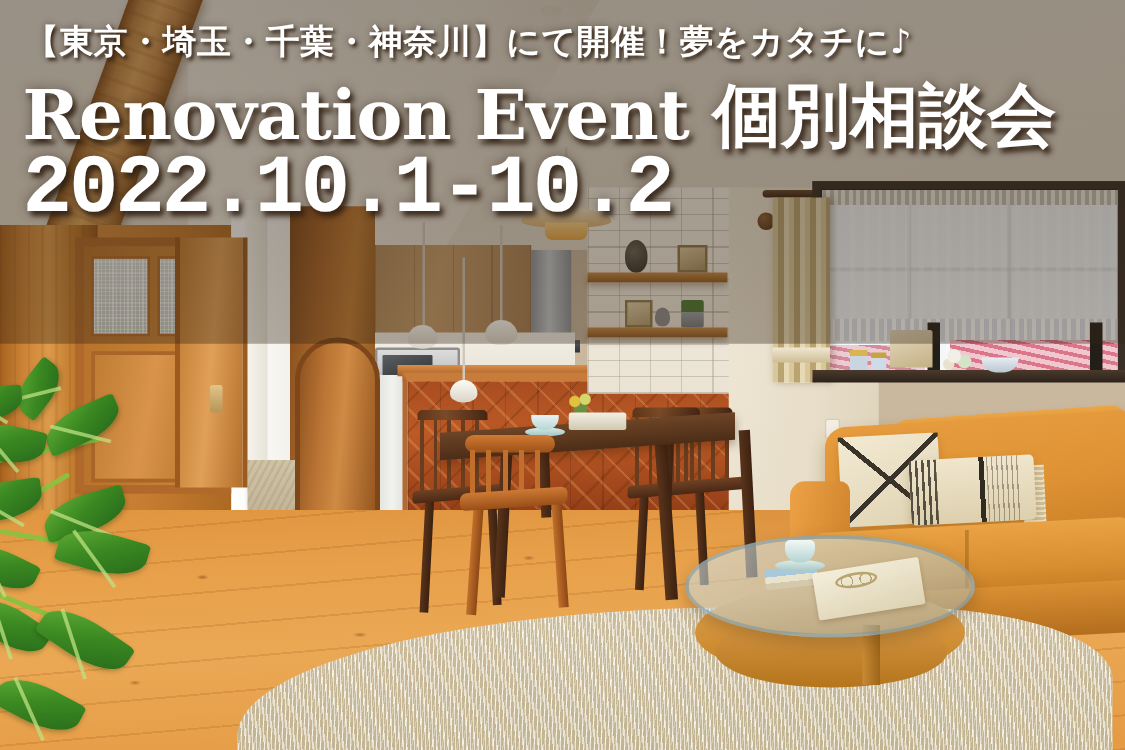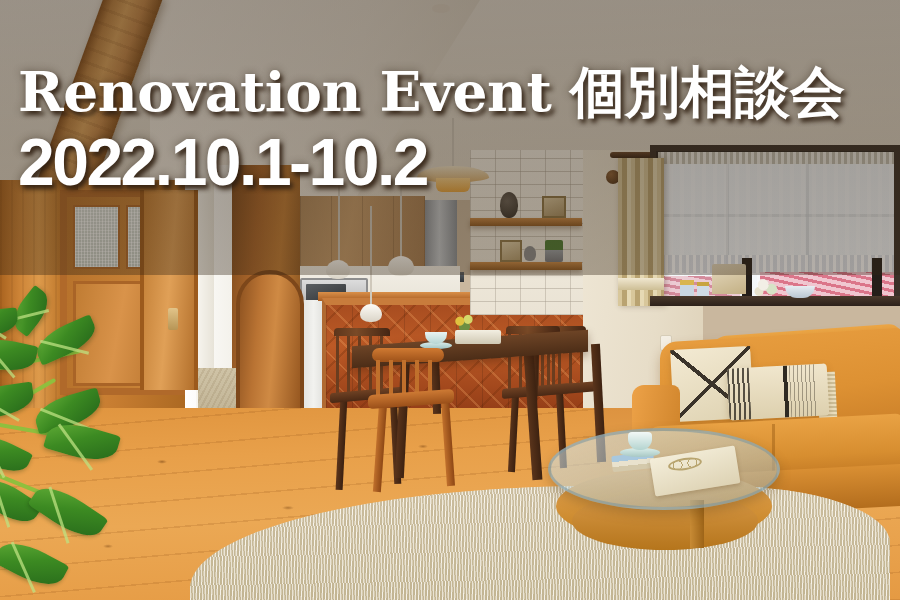--- a/index.html
+++ b/index.html
@@ -622,22 +622,22 @@
   }
   .title{
     top:56px; left:-2px;
     font-family:"DejaVu Serif","Liberation Serif",serif;
     font-size:55px; font-weight:700;
     letter-spacing:-.5px;
     text-shadow:3px 4px 4px rgba(48,32,18,.85), 0 0 9px rgba(40,26,14,.45);
   }
   .title .ja{ letter-spacing:0px; }
   .dates{
-    top:124px; left:-2px;
-    font-family:Liberation Sans, sans-serif;
+    top:114px; left:-2px;
+    font-family:Liberation Mono, monospace;
     font-size:66px; font-weight:700;
     letter-spacing:-2.5px;
     text-shadow:3px 4px 4px rgba(48,32,18,.85), 0 0 9px rgba(40,26,14,.45);
     text-align:right;
   }
   .note{
     top:196px; left:0;
     font-family:"DejaVu Serif","Liberation Serif",serif;
     font-size:44px; font-weight:700;
     letter-spacing:2px;
@@ -807,17 +807,18 @@
       <div class="leaf" style="left:40px; top:196px; width:76px; height:32px; transform:rotate(34deg);"></div>
       <div class="leaf" style="left:6px;  top:248px; width:70px; height:32px; transform:rotate(28deg);"></div>
       <div class="leaf" style="left:-24px;top:10px;  width:52px; height:26px; transform:rotate(-6deg);"></div>
     </div>
 
   </div>
 
   <div class="overlay"></div>
 
   <div class="copy">
+    <div class="line catch">【東京・埼玉・千葉・神奈川】にて開催！夢をカタチに♪</div>
     <div class="line title"><span>Renovation Event</span> <span class="ja">個別相談会</span></div>
     <div class="line dates">2022.10.1-10.2</div>
   </div>
 
 </div>
 
 </body></html>

